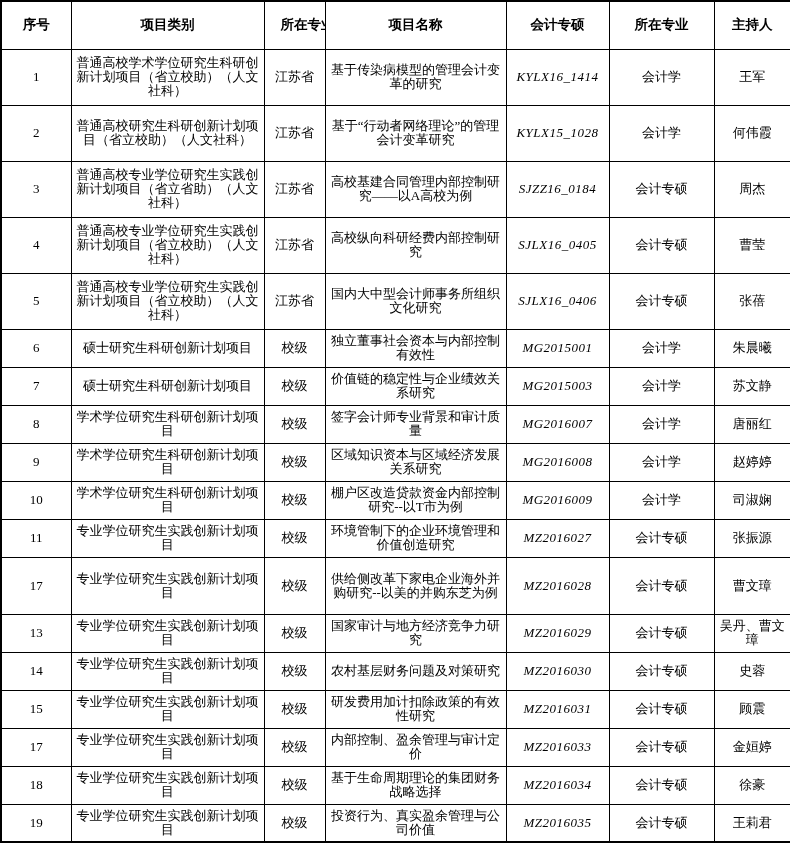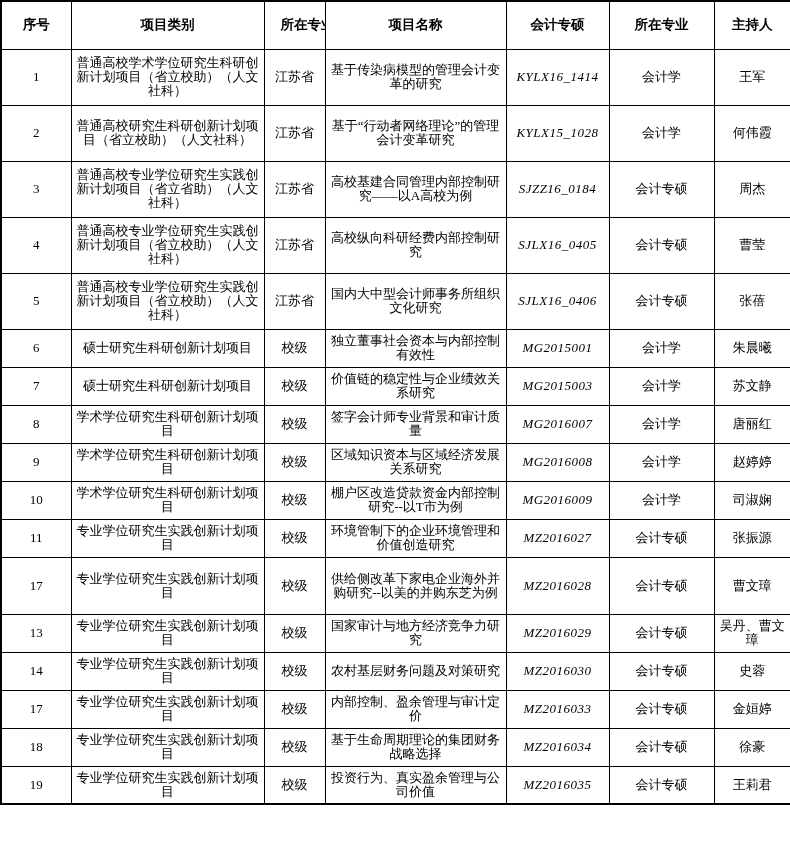--- a/index.html
+++ b/index.html
@@ -192,20 +192,29 @@
       <tr>
         <td>14</td>
         <td>专业学位研究生实践创新计划项目</td>
         <td>校级</td>
         <td>农村基层财务问题及对策研究</td>
         <td class="code">MZ2016030</td>
         <td>会计专硕</td>
         <td>史蓉</td>
       </tr>
       <tr>
+        <td>15</td>
+        <td>专业学位研究生实践创新计划项目</td>
+        <td>校级</td>
+        <td>研发费用加计扣除政策的有效性研究</td>
+        <td class="code">MZ2016031</td>
+        <td>会计专硕</td>
+        <td>顾震</td>
+      </tr>
+      <tr>
         <td>17</td>
         <td>专业学位研究生实践创新计划项目</td>
         <td>校级</td>
         <td>内部控制、盈余管理与审计定价</td>
         <td class="code">MZ2016033</td>
         <td>会计专硕</td>
         <td>金姮婷</td>
       </tr>
       <tr>
         <td>18</td>

